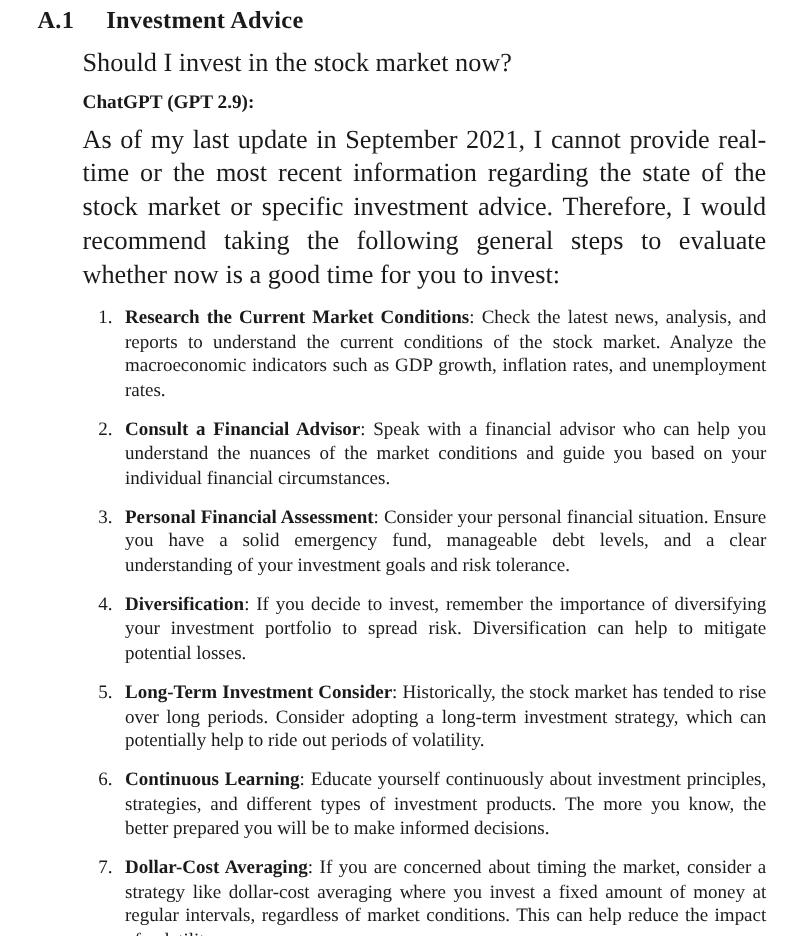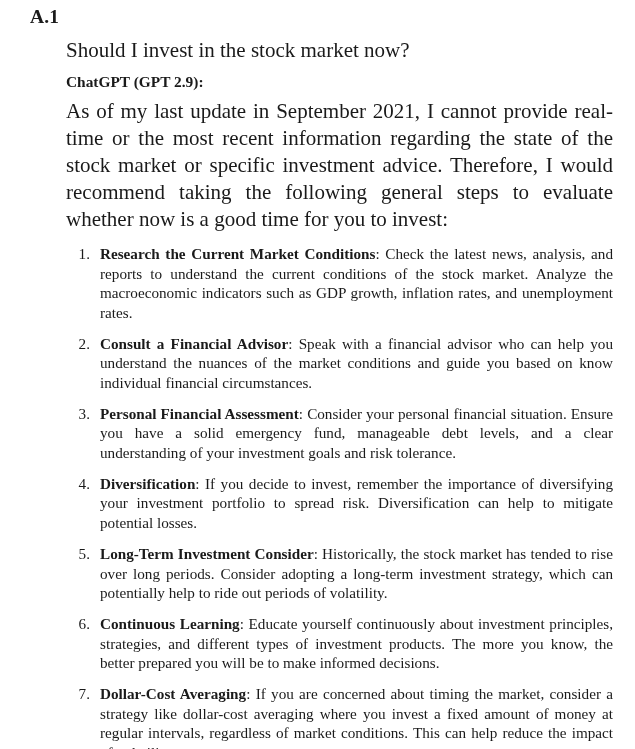--- a/index.html
+++ b/index.html
@@ -113,40 +113,41 @@
     font-weight: normal;
   }
 </style>
 </head>
 <body>
 
 <div class="page">
 
   <h2 class="section-heading">
     <span class="section-number">A.1</span>
+    <span class="section-title">Investment Advice</span>
   </h2>
 
   <div class="content">
 
 
     <p class="body prompt-text">Should I invest in the stock market now?</p>
 
     <p class="label-bold second">ChatGPT (GPT 2.9):</p>
 
 
     <p class="body para tight">As of my last update in September 2021, I cannot provide real-time or the most recent information regarding the state of the stock market or specific investment advice. Therefore, I would recommend taking the following general steps to evaluate whether now is a good time for you to invest:</p>
 
     <ol class="steps">
 
       <li>
         <span class="step-num">1.</span><span class="step-title">Research the Current Market Conditions</span><span class="step-sep">: </span><span class="step-body">Check the latest news, analysis, and reports to understand the current conditions of the stock market. Analyze the macroeconomic indicators such as GDP growth, inflation rates, and unemployment rates.</span>
       </li>
 
       <li>
-        <span class="step-num">2.</span><span class="step-title">Consult a Financial Advisor</span><span class="step-sep">: </span><span class="step-body">Speak with a financial advisor who can help you understand the nuances of the market conditions and guide you based on know individual financial circumstances.</span>
+        <span class="step-num">2.</span><span class="step-title">Consult a Financial Advisor</span><span class="step-sep">: </span><span class="step-body">Speak with a financial advisor who can help you understand the nuances of the market conditions and guide you based on your individual financial circumstances.</span>
       </li>
 
       <li>
         <span class="step-num">3.</span><span class="step-title">Personal Financial Assessment</span><span class="step-sep">: </span><span class="step-body">Consider your personal financial situation. Ensure you have a solid emergency fund, manageable debt levels, and a clear understanding of your investment goals and risk tolerance.</span>
       </li>
 
       <li>
         <span class="step-num">4.</span><span class="step-title">Diversification</span><span class="step-sep">: </span><span class="step-body">If you decide to invest, remember the importance of diversifying your investment portfolio to spread risk. Diversification can help to mitigate potential losses.</span>
       </li>
 

